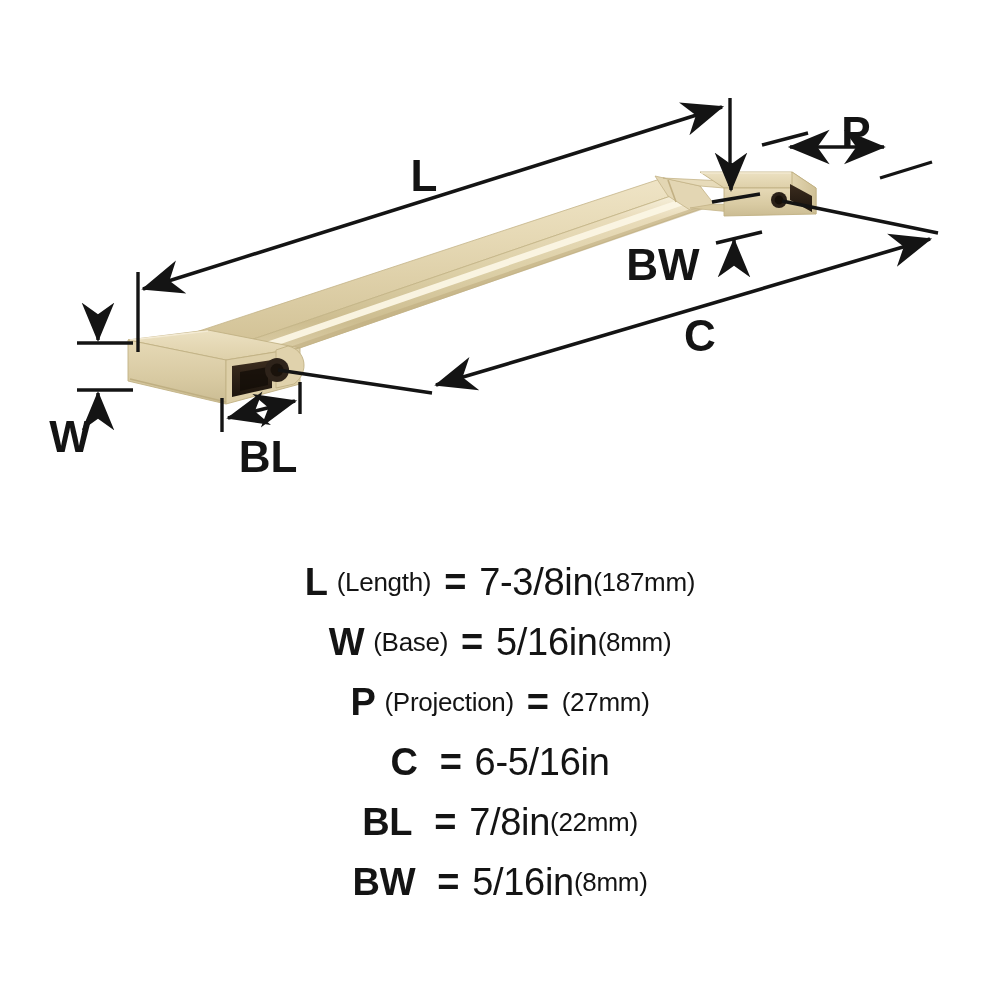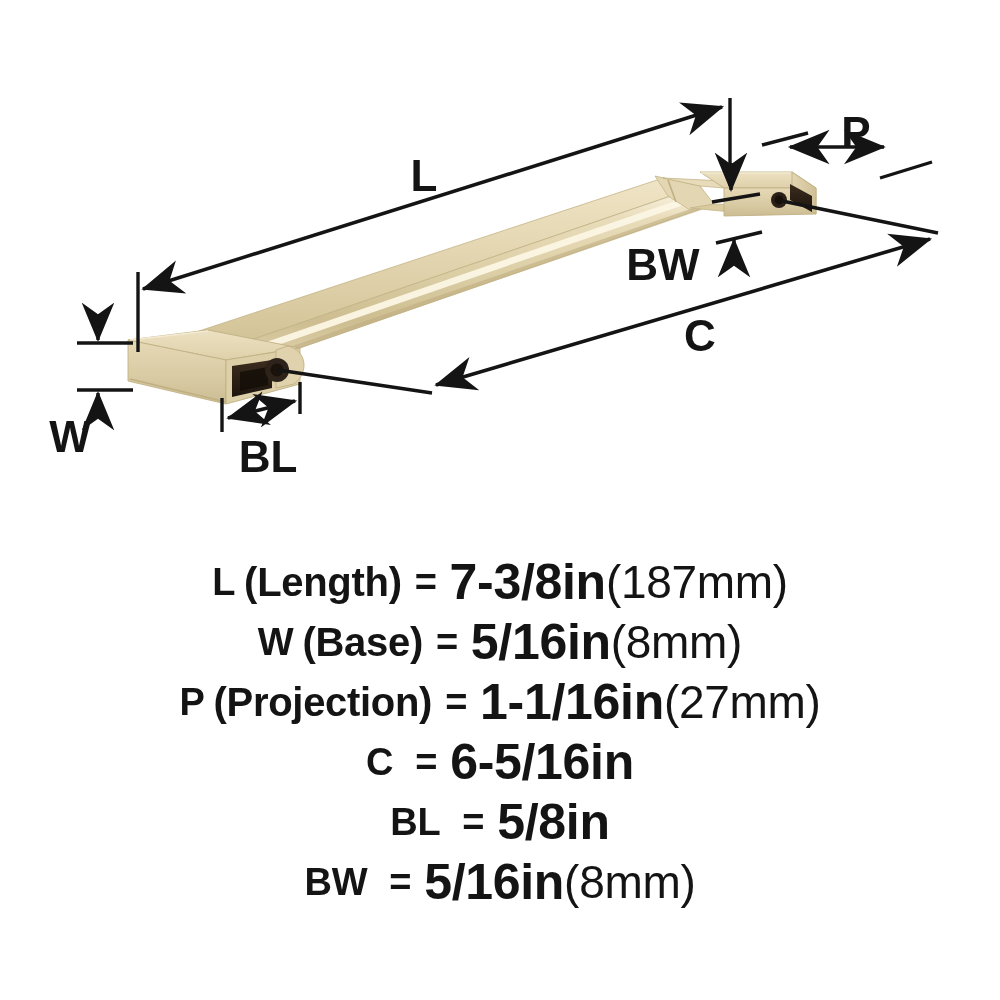--- a/index.html
+++ b/index.html
@@ -44,36 +44,36 @@
     display: flex;
     align-items: center;
     justify-content: center;
     letter-spacing: -0.3px;
   }
   .spec-row .sym {
     font-weight: bold;
     font-size: 38px;
   }
   .spec-row .name {
-    font-weight: bold;
-    font-size: 40px;
+    font-weight: normal;
+    font-size: 26px;
   }
   .spec-row .eq {
     font-weight: bold;
     font-size: 38px;
     padding: 0 4px;
   }
   .spec-row .val {
-    font-weight: bold;
-    font-size: 50px;
+    font-weight: normal;
+    font-size: 38px;
     text-align: center;
   }
   .spec-row .metric {
     font-weight: normal;
-    font-size: 46px;
+    font-size: 26px;
   }
   .sp { display: inline-block; width: 9px; }
   .dim-label {
     font-weight: bold;
     fill: #141414;
     font-family: "Liberation Sans", sans-serif;
   }
 </style>
 </head>
 <body>
@@ -227,40 +227,40 @@
         <span class="metric">(8mm)</span>
     </div>
 
     <div class="spec-row">
       <span class="sym">P</span>
         <span class="sp"></span>
         <span class="name">(Projection)</span>
         <span class="sp"></span>
         <span class="eq">=</span>
         <span class="sp"></span>
-        <span class="val">1-1/16in</span>
         <span class="metric">(27mm)</span>
     </div>
 
     <div class="spec-row">
       <span class="sym">C</span>
         <span class="sp"></span>
         <span class="sp"></span>
         <span class="eq">=</span>
         <span class="sp"></span>
         <span class="val">6-5/16in</span>
     </div>
 
     <div class="spec-row">
       <span class="sym">BL</span>
         <span class="sp"></span>
         <span class="sp"></span>
         <span class="eq">=</span>
         <span class="sp"></span>
-        <span class="val">5/8in</span>
+        <span class="val">7/8in</span>
+        <span class="metric">(22mm)</span>
     </div>
 
     <div class="spec-row">
       <span class="sym">BW</span>
         <span class="sp"></span>
         <span class="sp"></span>
         <span class="eq">=</span>
         <span class="sp"></span>
         <span class="val">5/16in</span>
         <span class="metric">(8mm)</span>

